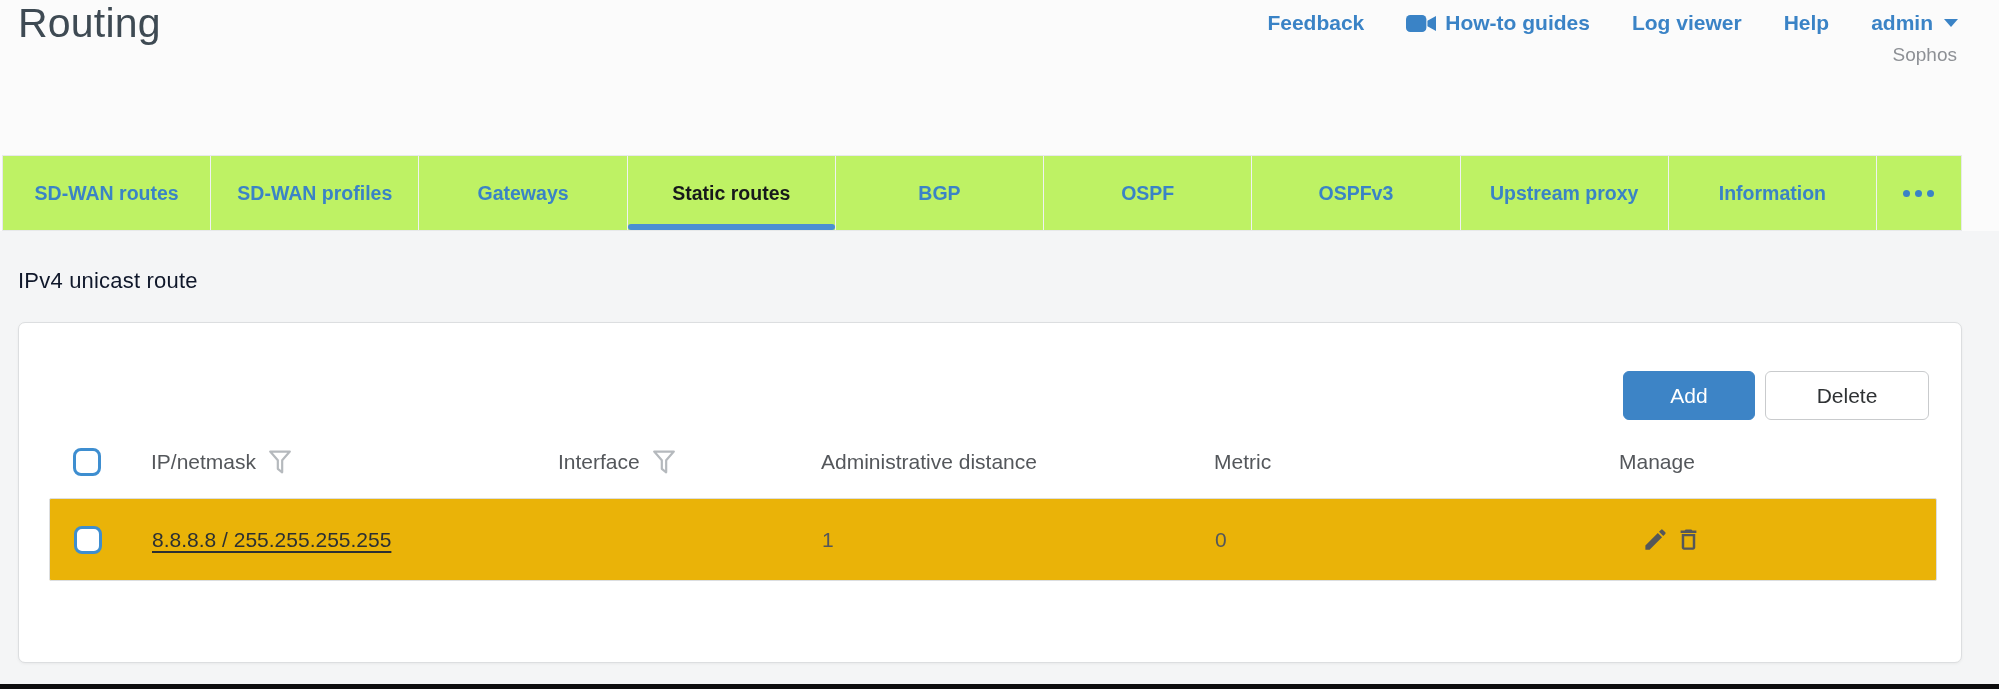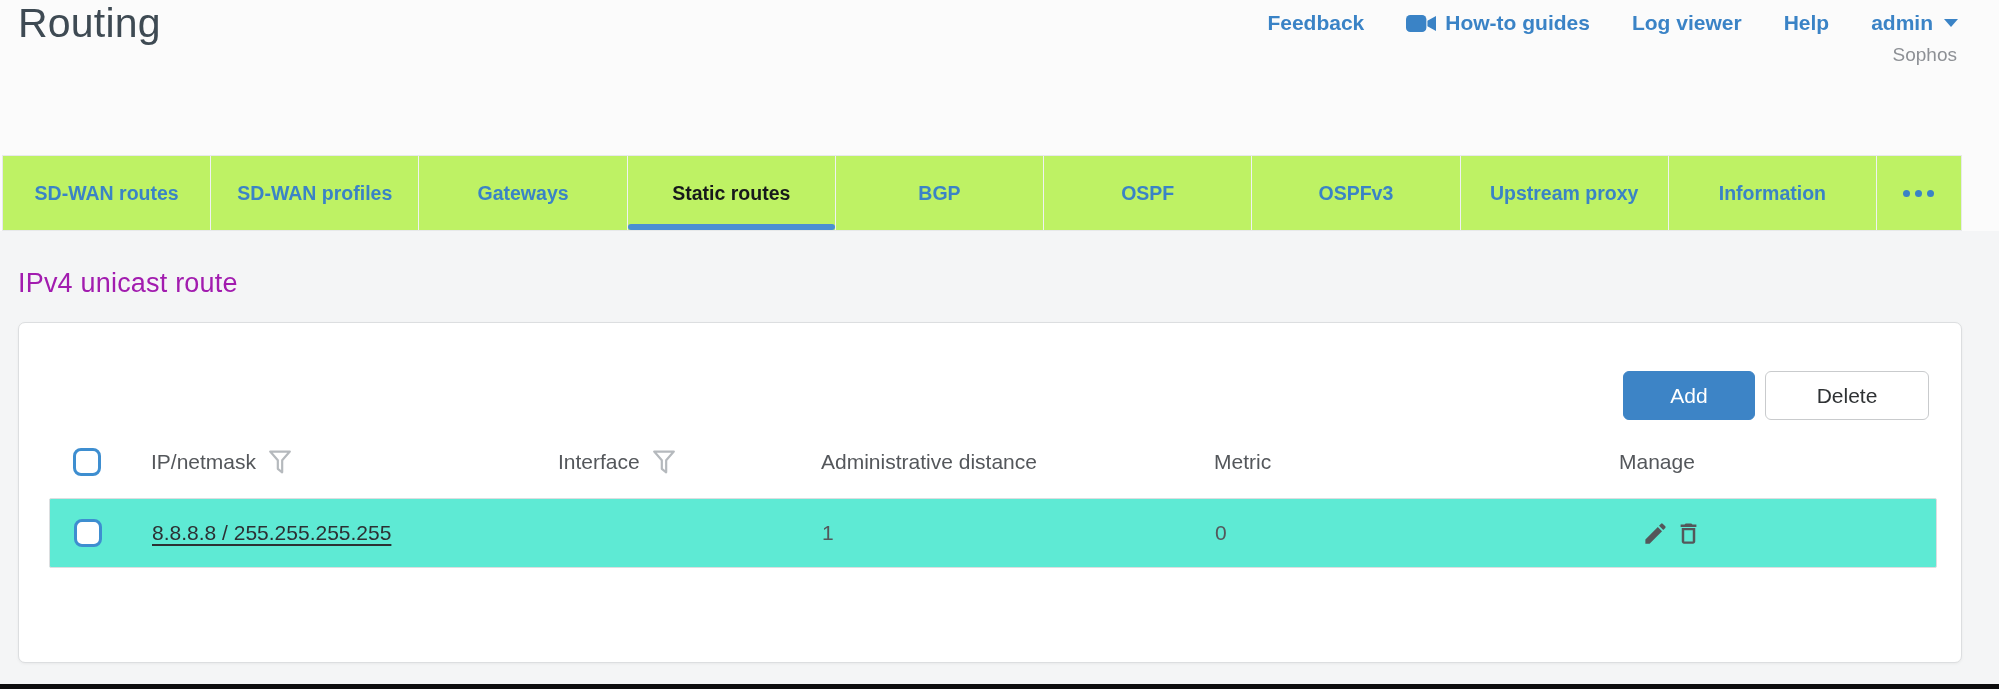--- a/index.html
+++ b/index.html
@@ -47,21 +47,21 @@
   .tab.active{color:#17191b;}
   .tab-underline{
     position:absolute;left:0;right:0;bottom:0;height:6px;
     background:#4a8fd2;border-radius:3px;
   }
   .tab-more{flex:0 0 84px;display:flex;gap:5px;align-items:center;justify-content:center;}
   .tab-more .dot{width:7px;height:7px;border-radius:50%;background:#3a83c6;}
   
   .section-title{
     position:absolute;left:18px;top:268px;
-    font-size:27px;font-weight:400;color:#a21caf;letter-spacing:.2px;
+    font-size:22px;font-weight:400;color:#0f172a;letter-spacing:.2px;
   }
   .panel{
     position:absolute;left:18px;top:322px;width:1944px;height:341px;
     background:#ffffff;border:1px solid #dcdee0;border-radius:7px;
     box-shadow:0 1px 3px rgba(0,0,0,.05);box-sizing:border-box;
   }
   .btn-row{position:absolute;top:48px;right:32px;display:flex;gap:10px;}
   .btn{
     height:49px;border-radius:6px;font-size:21px;cursor:pointer;
     display:flex;align-items:center;justify-content:center;box-sizing:border-box;
@@ -76,22 +76,22 @@
     align-items:center;
   }
   .thead{position:absolute;left:30px;right:24px;top:116px;height:46px;}
   .th{font-size:21px;color:#54575b;display:flex;align-items:center;gap:12px;}
   .checkbox{
     width:28px;height:28px;margin-left:24px;
     border:3px solid #3e8ed0;border-radius:8px;background:#fff;
     box-sizing:border-box;cursor:pointer;
   }
   .trow{
-    position:absolute;left:30px;right:24px;top:175px;height:70px;
-    border:1px solid #dcdee0;background:#5eead4;box-sizing:border-box;border-radius:2px;
+    position:absolute;left:30px;right:24px;top:175px;height:83px;
+    border:1px solid #dcdee0;background:#eab308;box-sizing:border-box;border-radius:2px;
   }
   .trow .grid{height:100%;}
   .td{font-size:21px;color:#54575b;}
   .ip-link{
     color:#2c3033;text-decoration:underline;text-underline-offset:4px;cursor:pointer;
   }
   .manage-icons{display:flex;align-items:center;gap:6px;padding-left:22px;}
   .icon-btn{cursor:pointer;display:flex;align-items:center;justify-content:center;}
   .funnel-icon{flex:0 0 auto;}
   .screen-edge-bar{

